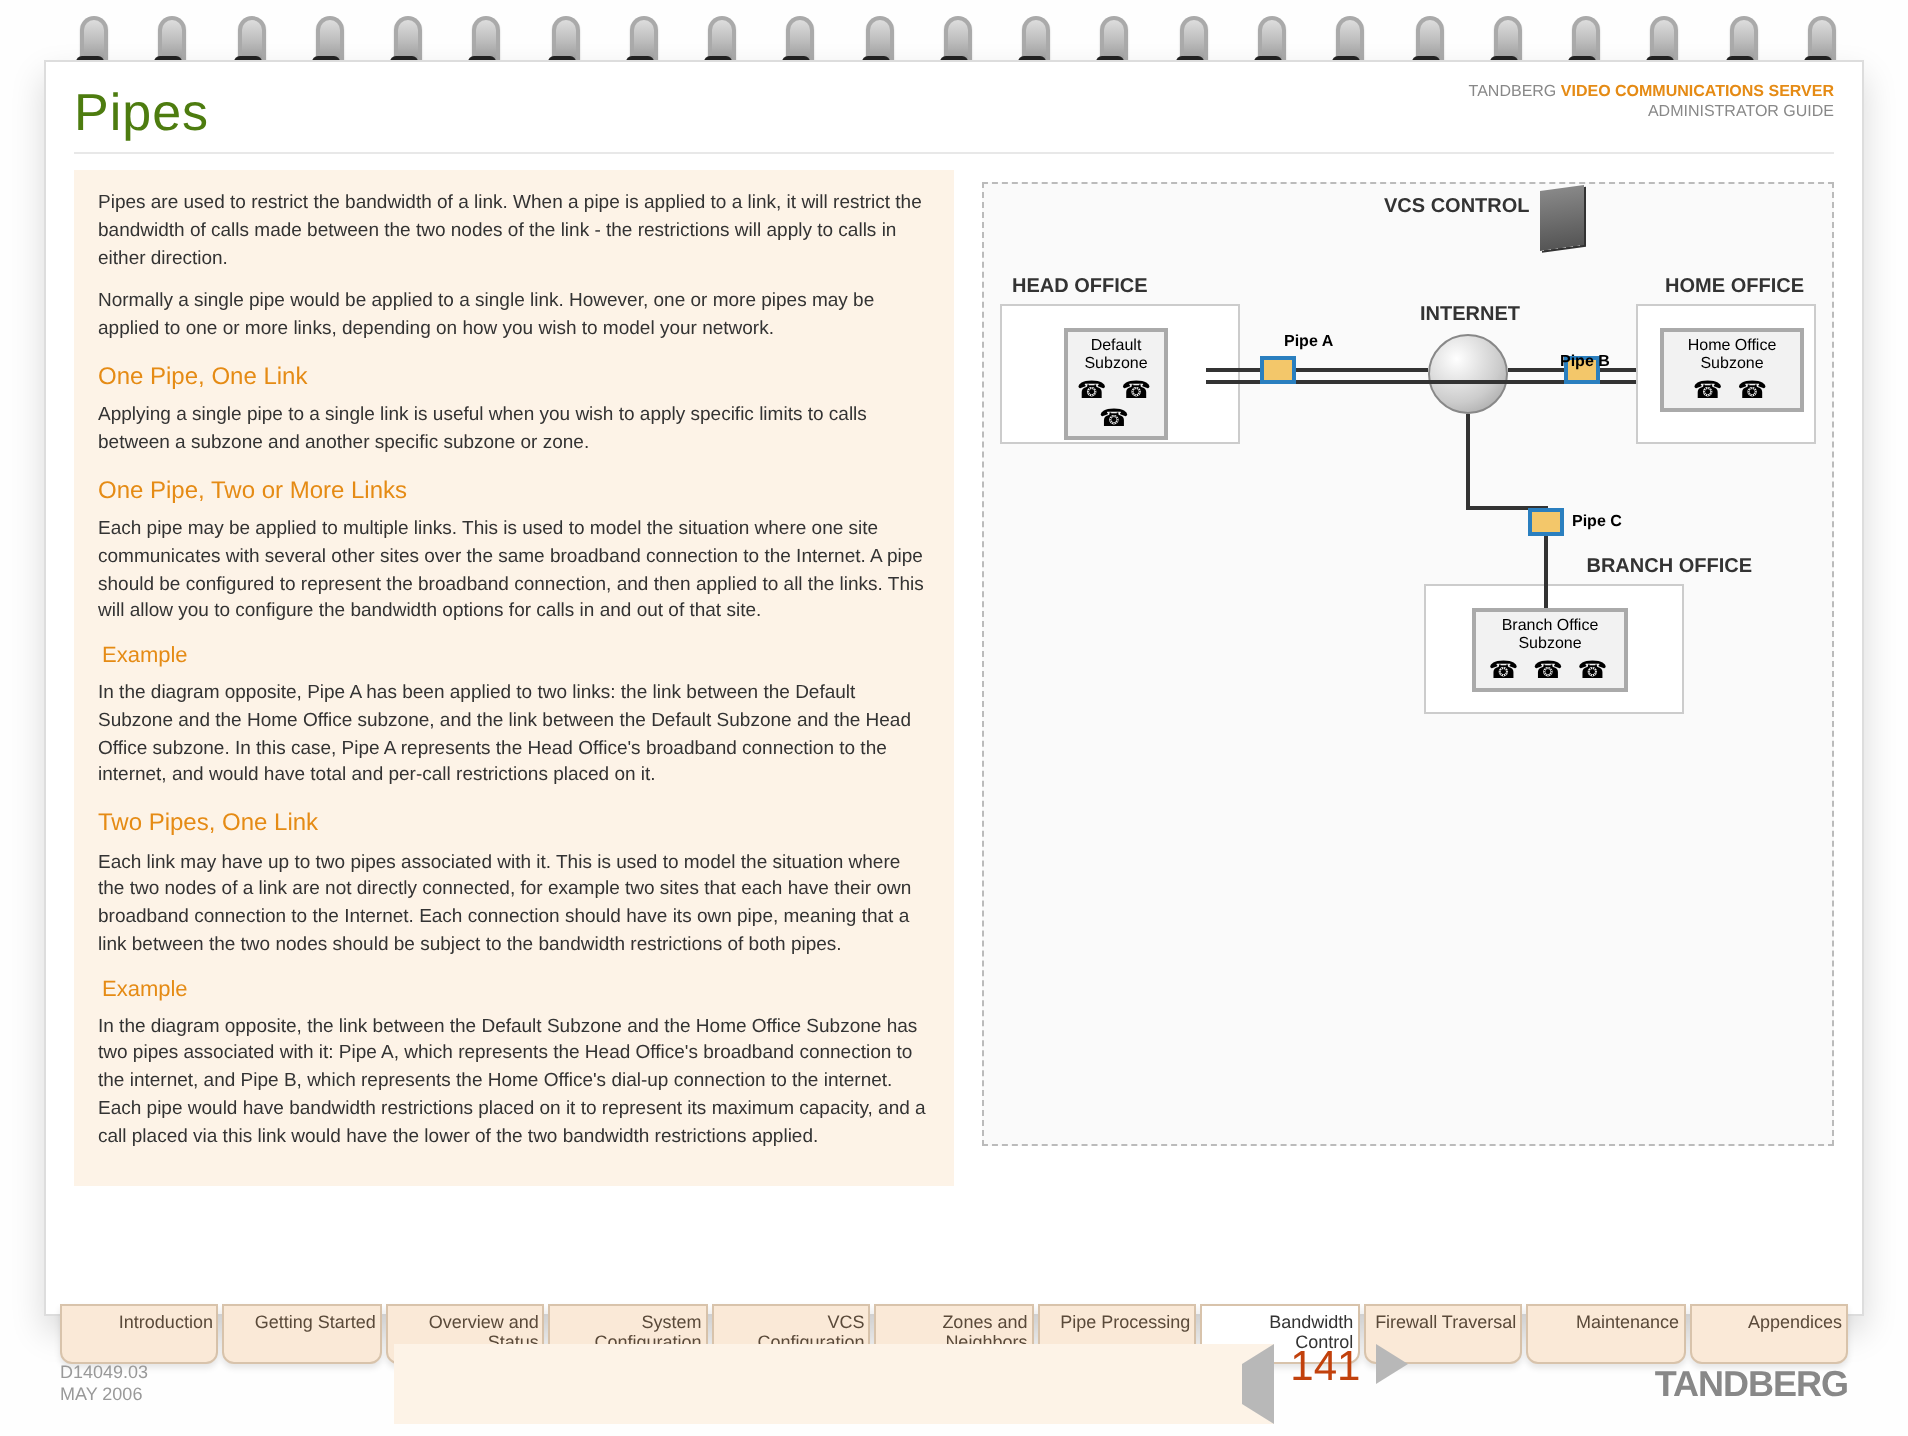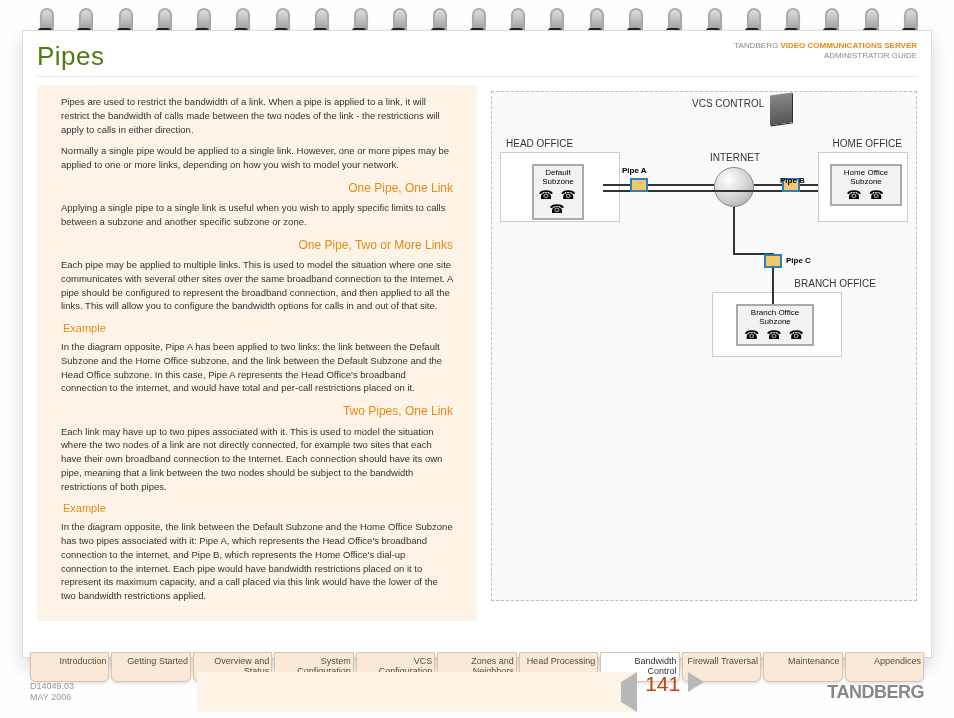--- a/index.html
+++ b/index.html
@@ -15,29 +15,29 @@
   .sheet { position:absolute; left:22px; right:22px; top:30px; bottom:60px; background:#fff; border:1px solid #ddd; box-shadow:0 8px 16px rgba(0,0,0,.15); padding:10px 14px 6px 14px; }
   
   .header { display:flex; justify-content:space-between; align-items:flex-start; border-bottom:1px solid #e8e8e8; padding-bottom:4px;}
   .title { font-size:26px; color:#4d7c0f; font-weight:400; letter-spacing:0.5px;}
   .meta { text-align:right; font-size:8px; color:#888; line-height:1.3;}
   .meta .orange { color:#e58b15; font-weight:600;}
   
   .banner { background:#e58b15; color:#fff; font-size:11px; text-align:center; padding:4px 0; margin-top:6px;}
   
   .body { display:flex; gap:14px; margin-top:8px;}
-  .left { flex:0 0 440px; background:#fdf3e7; padding:10px 24px; font-size:9.5px; line-height:1.45; color:#333;}
+  .left { flex:0 0 440px; background:#fdf3e7; padding:10px 12px; font-size:9.5px; line-height:1.45; color:#333;}
   .left p { margin-bottom:8px; }
-  .h-orange { color:#e58b15; font-size:12px; margin:6px 0 4px 0; font-weight:400;text-align:right;}
+  .h-orange { color:#e58b15; font-size:12px; margin:6px 0 4px 0; font-weight:400;}
   .h-orange-sm { color:#e58b15; font-size:11px; margin:4px 0 3px 2px; font-weight:400;}
   
   .right { flex:1; position:relative; }
   .diagram { border:1px dashed #bbb; position:absolute; inset:6px 0 20px 0; background:#fafafa;}
   
-  .lbl { position:absolute; font-size:10px; font-weight:400; color:#333;}
+  .lbl { position:absolute; font-size:10px; font-weight:700; color:#333;}
   
   .outer-box { position:absolute; border:1px solid #ccc; background:#fff;}
   .sub-box { position:absolute; border:2px solid #aaa; background:#f2f2f2; font-size:8px; text-align:center; padding:2px 0;}
   .phones { font-size:12px; letter-spacing:2px; text-align:center; margin-top:2px;}
   
   .pipe { position:absolute; width:18px; height:14px; border:2px solid #2a7fbf; background:#f3c76a;}
   .pipelbl { position:absolute; font-size:8px; font-weight:700;}
   
   .line-h { position:absolute; height:2px; background:#333;}
   .line-v { position:absolute; width:2px; background:#333;}
@@ -147,38 +147,38 @@
           <div class="globe" style="top:75px; left:222px;"></div>
 
           <div class="line-h" style="top:92px; left:111px; width:111px;"></div>
           <div class="line-h" style="top:92px; left:262px; width:64px;"></div>
           <div class="line-h" style="top:98px; left:111px; width:215px;"></div>
           <div class="line-v" style="top:115px; left:241px; height:46px;"></div>
           <div class="line-v" style="top:175px; left:280px; height:37px;"></div>
           <div class="line-h" style="top:161px; left:241px; width:41px;"></div>
 
           <div class="pipe" style="top:86px; left:138px;"></div>
-          <div class="pipelbl" style="top:74px; left:130px;">Pipe A</div>
+          <div class="pipelbl" style="top:74px; left:150px;">Pipe A</div>
           <div class="pipe" style="top:86px; left:290px;"></div>
           <div class="pipelbl" style="top:84px; left:288px;">Pipe B</div>
           <div class="pipe" style="top:162px; left:272px;"></div>
           <div class="pipelbl" style="top:164px; left:294px;">Pipe C</div>
         </div>
       </div>
     </div>
   </div>
 
   <div class="tabs" id="tabs">
       <div class="tab">Introduction</div>
       <div class="tab">Getting Started</div>
       <div class="tab">Overview and Status</div>
       <div class="tab">System Configuration</div>
       <div class="tab">VCS Configuration</div>
       <div class="tab">Zones and Neighbors</div>
-      <div class="tab">Head Processing</div>
+      <div class="tab">Pipe Processing</div>
       <div class="tab active">Bandwidth Control</div>
       <div class="tab">Firewall Traversal</div>
       <div class="tab">Maintenance</div>
       <div class="tab">Appendices</div>
     </div>
 
   <div class="footer">
     <div class="docid">
       <span>D14049.03</span><br><span>MAY 2006</span>
     </div>

